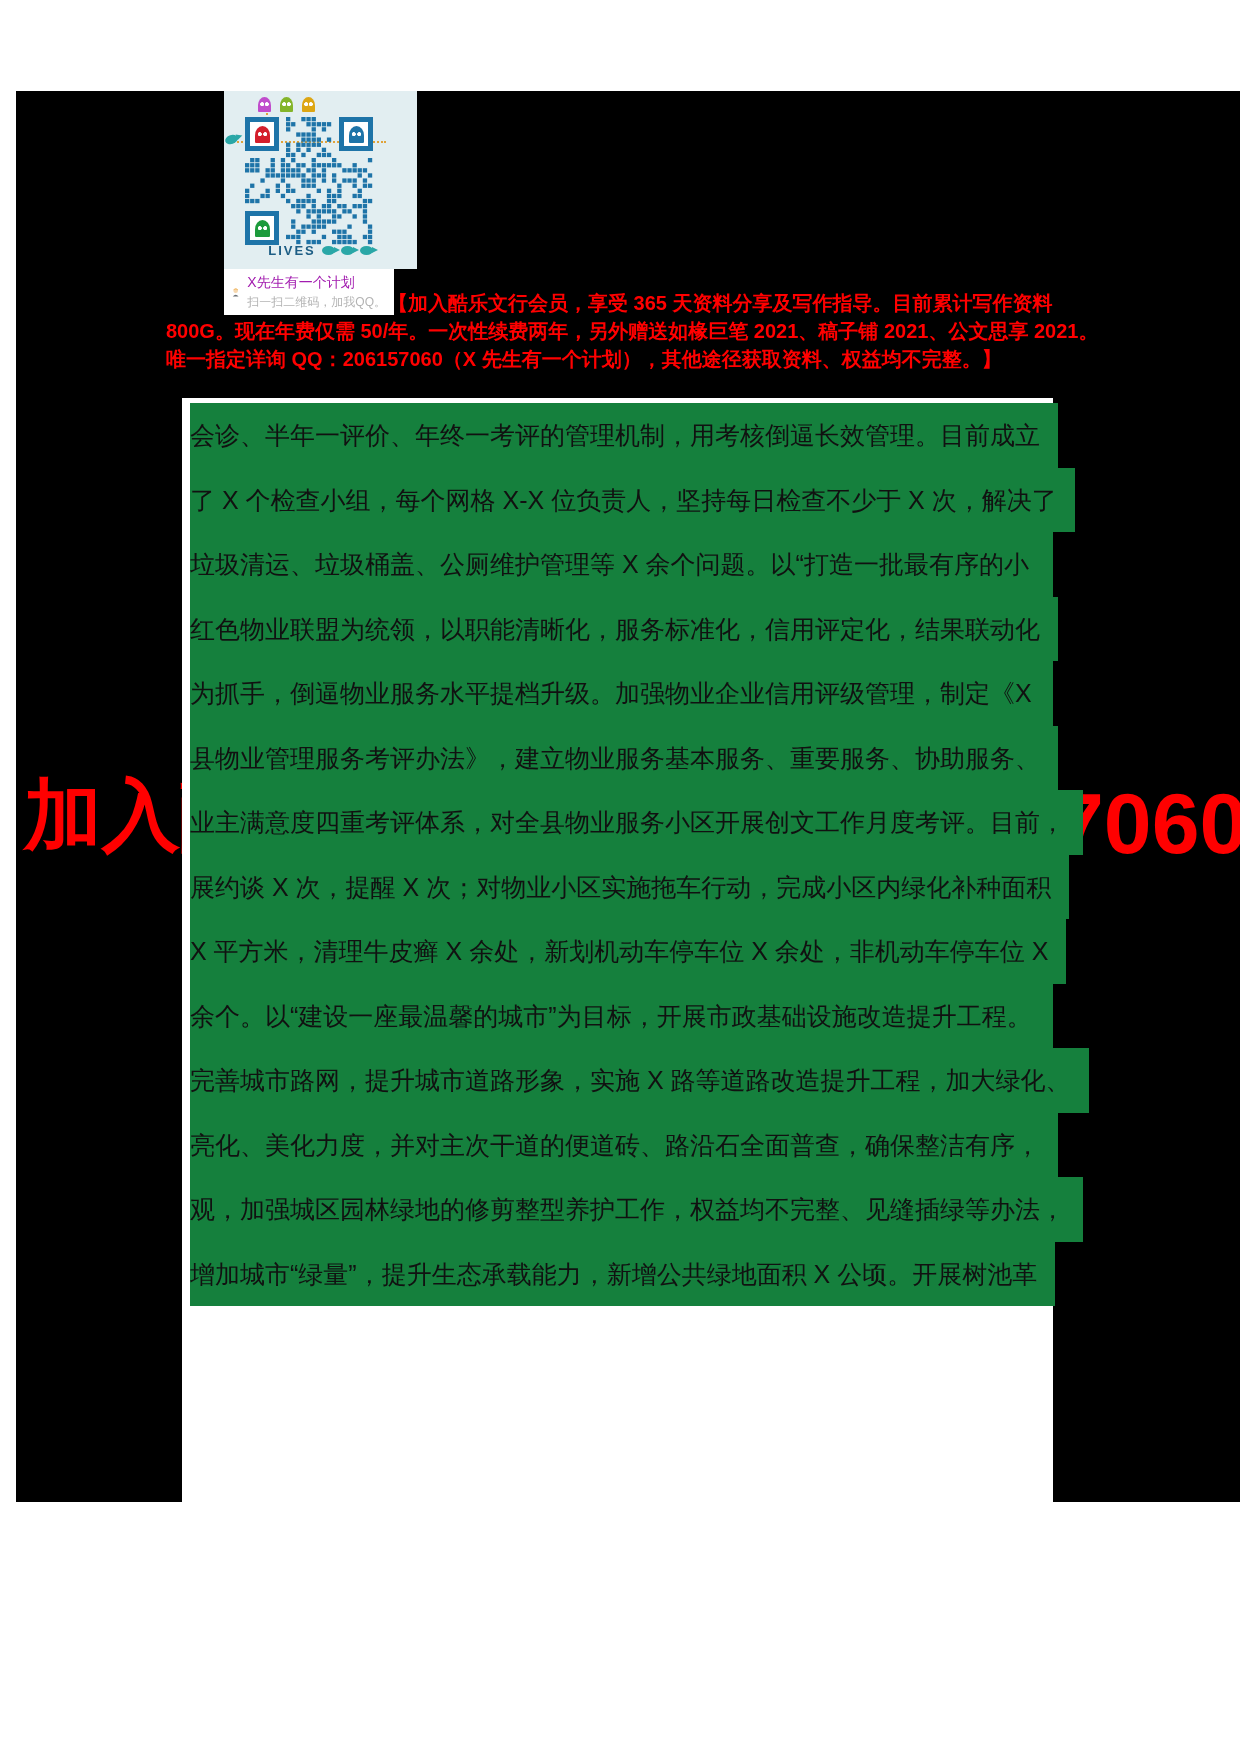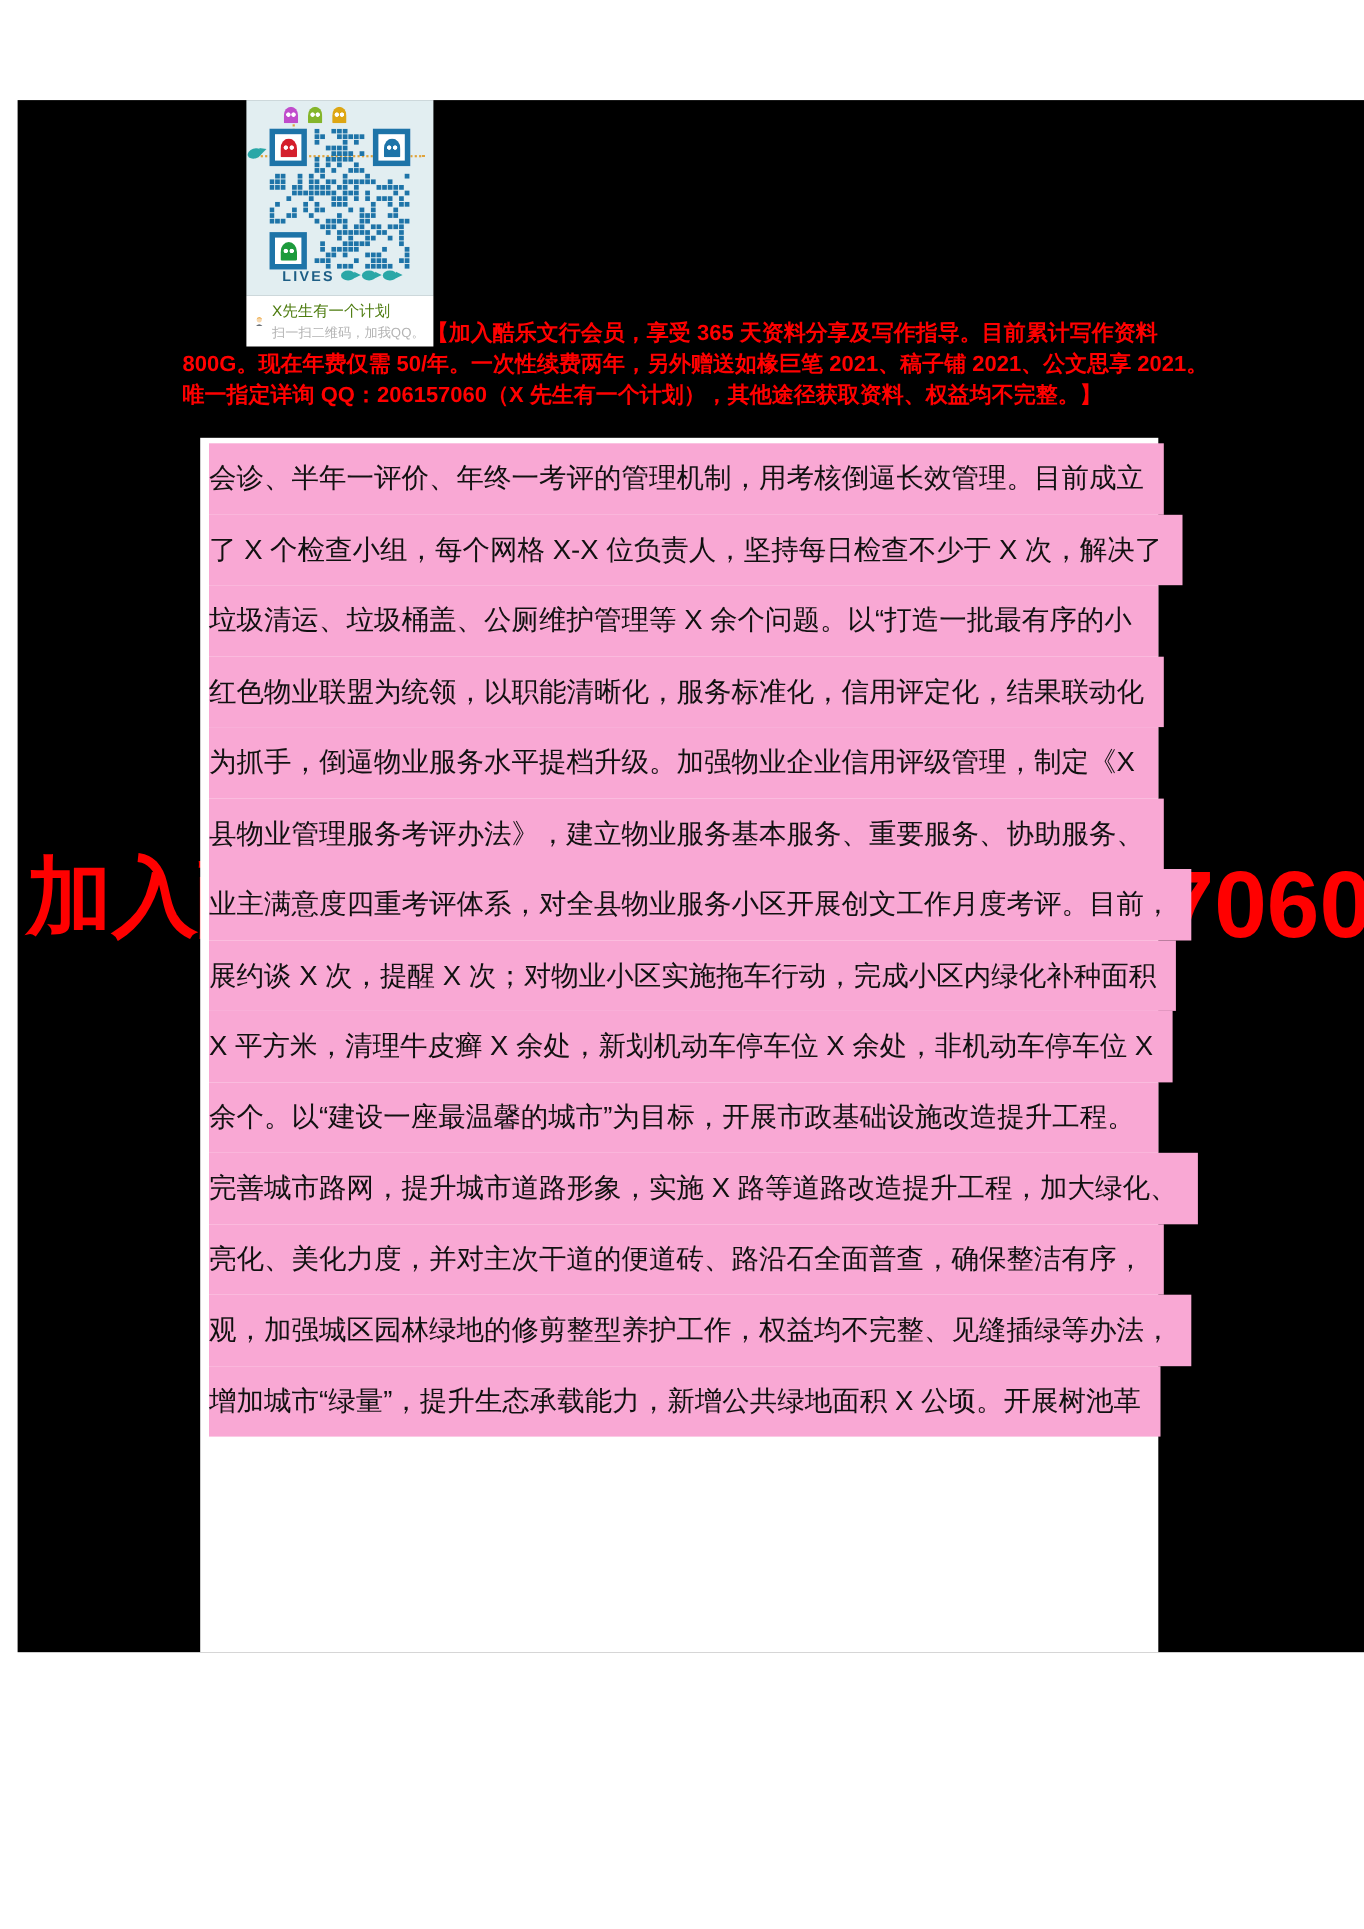--- a/index.html
+++ b/index.html
@@ -17,21 +17,21 @@
   
   .black-panel{position:absolute;left:16px;top:91px;right:0;height:1411px;background:var(--panel-black);}
 
   
   .watermark{position:absolute;color:var(--accent-red);font-weight:bold;line-height:1;white-space:nowrap;z-index:1;}
   .wm-left{left:24px;top:776px;font-size:78px;}
   .wm-right{left:1056px;top:780px;font-size:86px;}
 
   
   .qr-card{position:absolute;left:224px;top:91px;width:170px;z-index:3;}
-  .qr-top{position:relative;width:170px;height:178px;background:var(--card-bg);}
+  .qr-top{position:relative;width:193px;height:178px;background:var(--card-bg);}
   .ghost{display:inline-block;background-color:currentColor;border-radius:50% 50% 8% 8% / 55% 55% 6% 6%;
          background-image:radial-gradient(circle at 32% 48%, #fff 1.7px, rgba(0,0,0,0) 2.3px),
                           radial-gradient(circle at 68% 48%, #fff 1.7px, rgba(0,0,0,0) 2.3px);}
   .ghost-row{position:absolute;left:34px;top:6px;display:flex;gap:9px;}
   .ghost-row .ghost{width:13px;height:15px;}
   .dot-v{position:absolute;left:42px;top:22px;height:30px;border-left:2px dotted #e0a33a;}
   .dot-h{position:absolute;left:2px;top:50px;width:160px;border-top:2px dotted #e0a33a;}
   .qr-wrap{position:absolute;left:21px;top:26px;width:128px;height:128px;}
   .qr-wrap svg{position:absolute;left:0;top:0;fill:var(--qr-blue);}
   .finder{position:absolute;width:34px;height:34px;border:5px solid var(--qr-blue);background:#fff;
@@ -39,33 +39,33 @@
   .finder .ghost{width:15px;height:17px;}
   .finder.tl{left:0;top:0}.finder.tr{right:0;top:0}.finder.bl{left:0;bottom:0}
   .fish{position:relative;display:inline-block;width:13px;height:9px;background:var(--fish-teal);border-radius:50%;}
   .fish::after{content:"";position:absolute;right:-5px;top:1px;
                border-left:6px solid var(--fish-teal);border-top:3.5px solid transparent;border-bottom:3.5px solid transparent;}
   .fish-left{position:absolute;left:1px;top:44px;transform:rotate(-18deg);}
   .lives-row{position:absolute;left:0;right:0;top:152px;display:flex;align-items:center;justify-content:center;gap:6px;}
   .lives-label{color:#1d5e85;font-size:13px;font-weight:bold;letter-spacing:2px;}
   .qr-profile{display:flex;align-items:center;gap:8px;width:170px;height:46px;background:#ffffff;padding:4px 8px;}
   .profile-texts{display:flex;flex-direction:column;gap:2px;}
-  .profile-name{font-size:14px;color:#4d7c0f;white-space:nowrap;}
+  .profile-name{font-size:14px;color:#a21caf;white-space:nowrap;}
   .profile-subtitle{font-size:12px;color:#b3b3b3;white-space:nowrap;}
 
   
   .promo{position:absolute;color:var(--accent-red);font-weight:bold;font-size:20px;line-height:24px;white-space:nowrap;z-index:3;}
   .promo1{left:388px;top:291px;}
   .promo2{left:166px;top:319px;}
   .promo3{left:166px;top:347px;}
 
   
   .content-box{position:absolute;left:182px;top:398px;width:871px;height:1104px;background:#ffffff;z-index:2;
                padding:5px 0 0 8px;overflow:visible;}
-  .body-line{white-space:nowrap;line-height:64.5px;font-size:25px;color:#111;background:#f9a8d4;
+  .body-line{white-space:nowrap;line-height:64.5px;font-size:25px;color:#111;background:#15803d;
              width:max-content;min-width:100%;padding-right:18px;}
 </style>
 </head>
 <body>
 
 <div class="page">
 
   <div class="black-panel"></div>
 
   <div class="watermark wm-left">加入酷</div>

